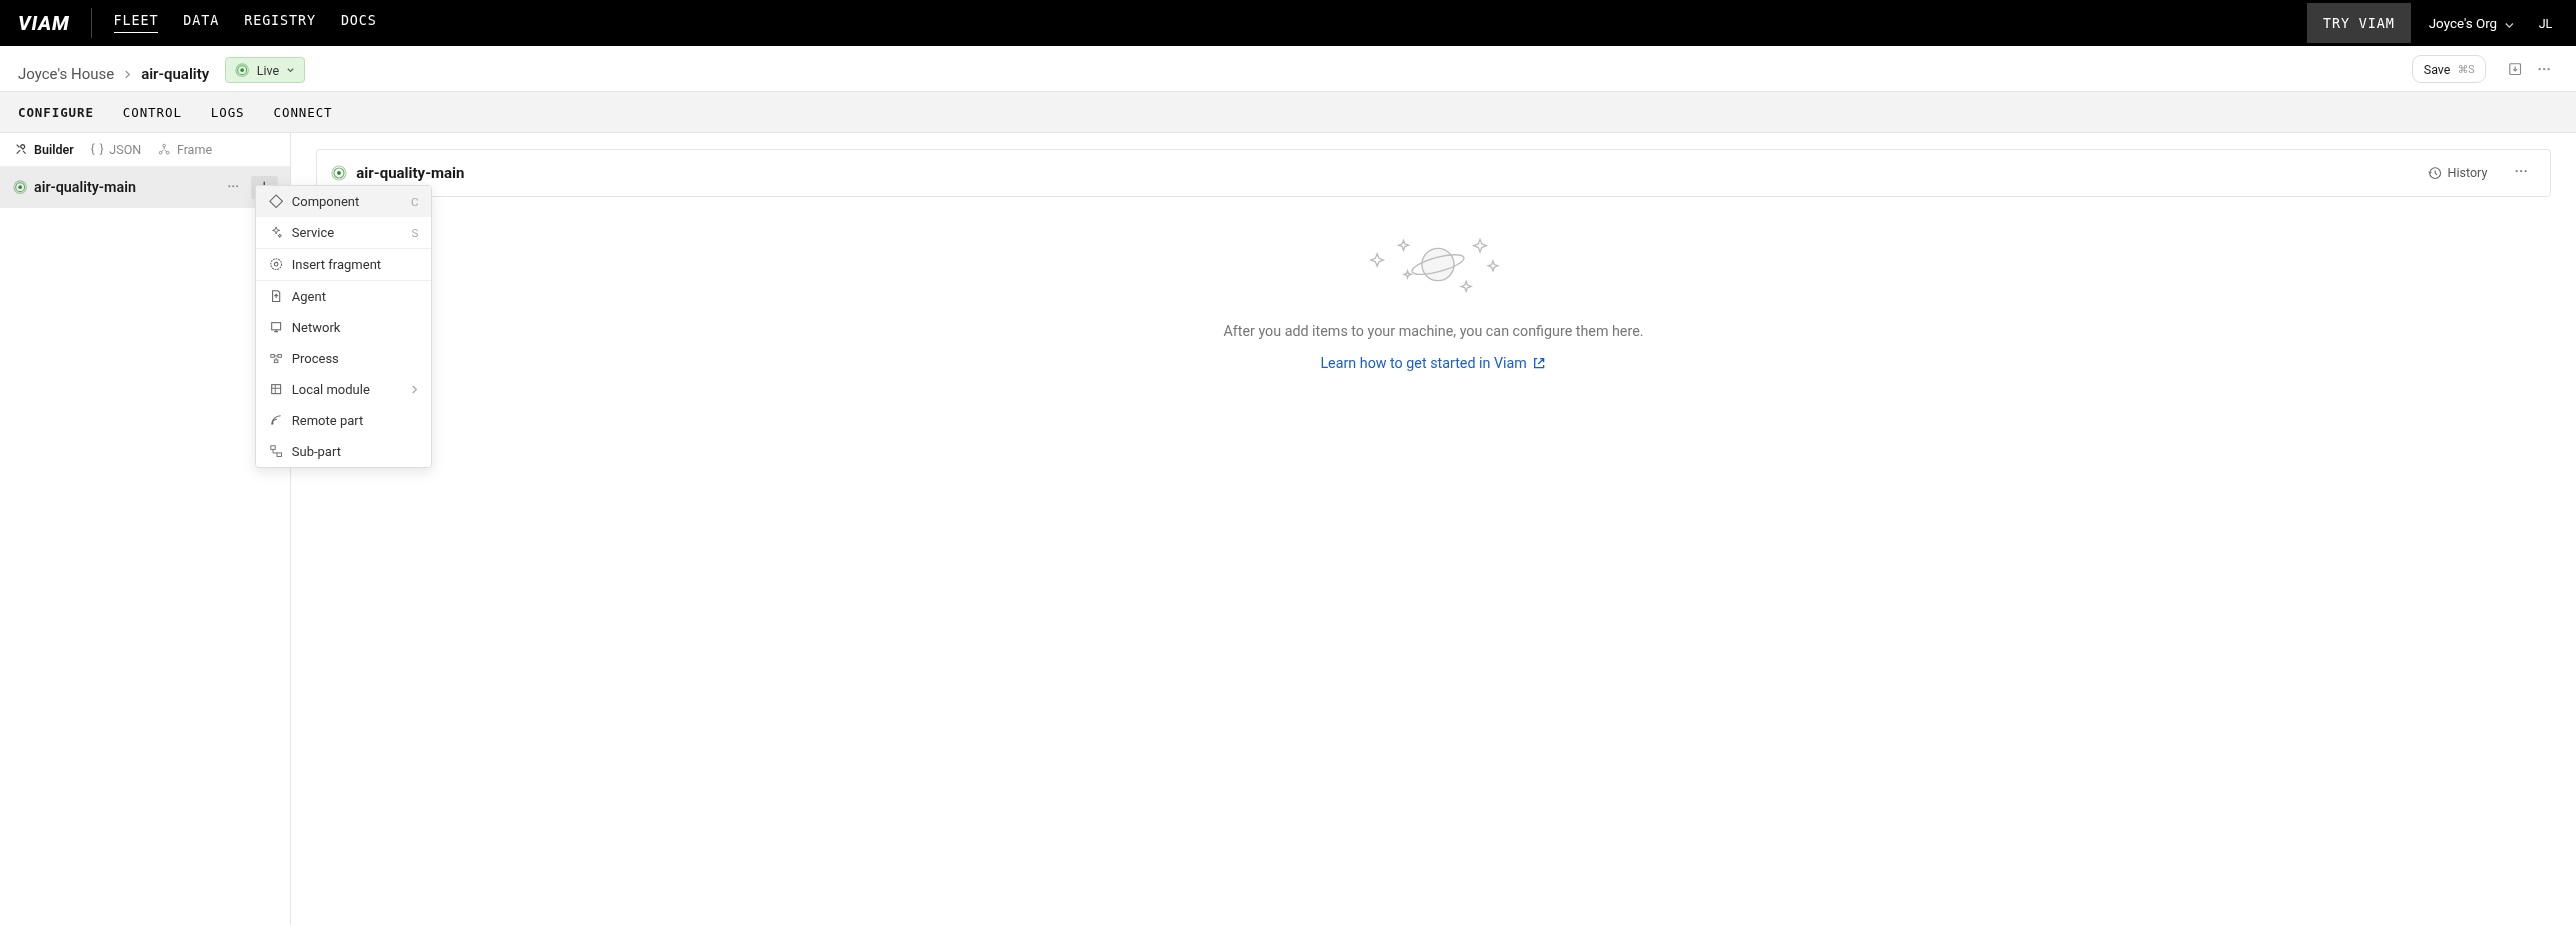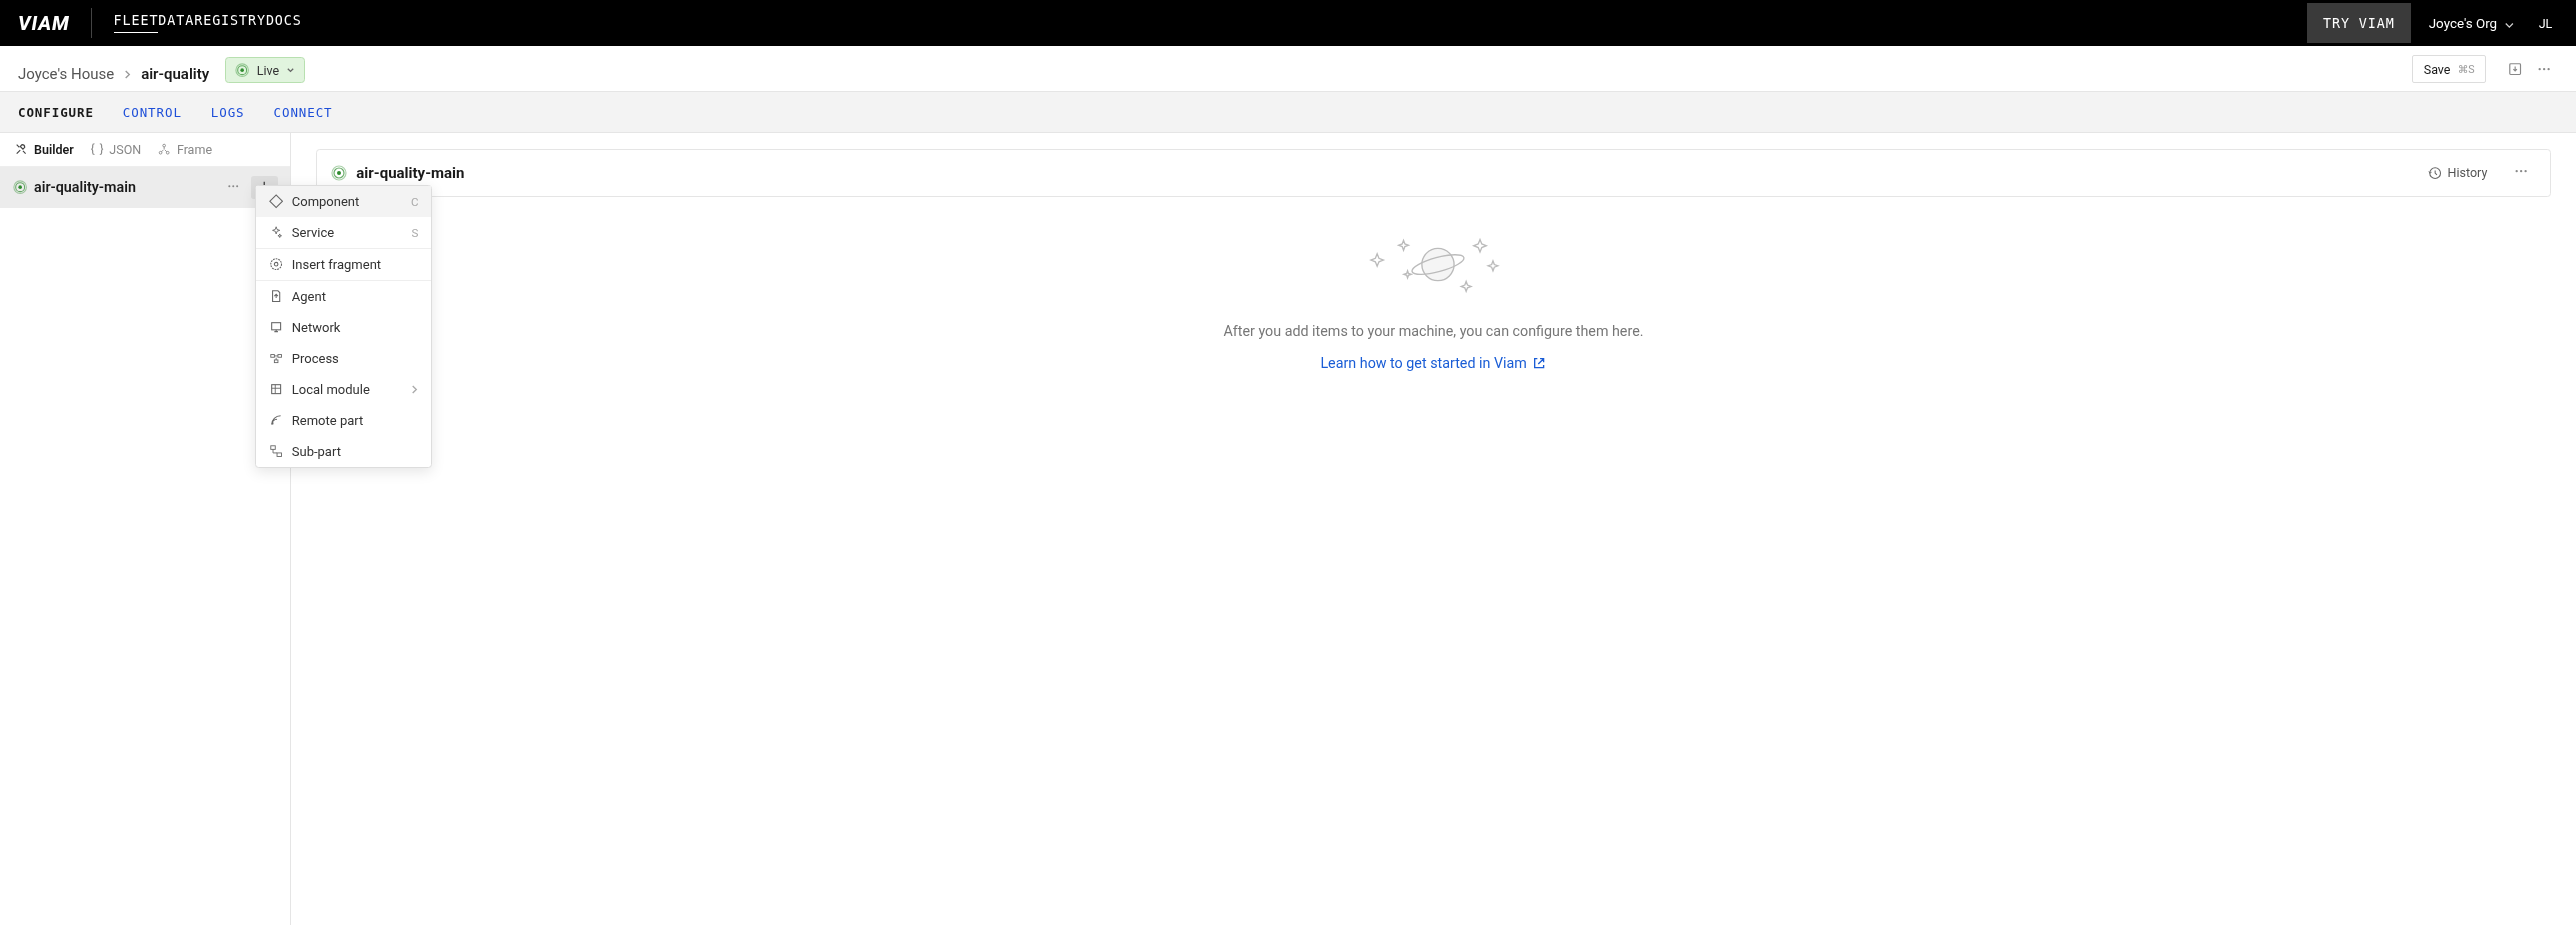--- a/index.html
+++ b/index.html
@@ -31,20 +31,21 @@
       padding-right: 21.5px;
     }
     .vdivider {
       width: 0.9px;
       height: 30px;
       background: #444;
       margin-right: 21.5px;
     }
     .topnav-links {
       display: flex;
+      gap: 25px;
     }
     .topnav-link {
       color: #fff;
       font-family: "SF Mono", Monaco, Menlo, Consolas, monospace;
       font-size: 13.4px;
       letter-spacing: 0.9px;
       cursor: pointer;
       padding-bottom: 3.6px;
     }
     .topnav-link.active {
@@ -111,21 +112,21 @@
       cursor: pointer;
     }
     .broadcast-icon {
       color: #2e8b2e;
     }
     .subheader-spacer { flex: 1; }
     .save-btn {
       border: 0.9px solid #ddd;
       background: #fff;
       padding: 5.4px 10.7px;
-      border-radius: 2px;
+      border-radius: 9px;
       display: flex;
       align-items: center;
       gap: 7.2px;
       cursor: pointer;
       font-size: 12.5px;
       margin-right: 14.3px;
     }
     .shortcut {
       color: #999;
       font-size: 10.7px;
@@ -143,21 +144,21 @@
       border-bottom: 0.9px solid #e5e5e5;
       display: flex;
       align-items: center;
       padding: 0 18px;
       gap: 29px;
     }
     .tab {
       font-family: "SF Mono", Monaco, Menlo, Consolas, monospace;
       font-size: 12.5px;
       letter-spacing: 0.9px;
-      color: #1d4ed8;
+      color: #000000;
       cursor: pointer;
     }
     .tab.active { color: #1a1a1a; font-weight: 600; }
 
     
     .main {
       display: flex;
       min-height: calc(100vh - 134px);
     }
     .sidebar {

